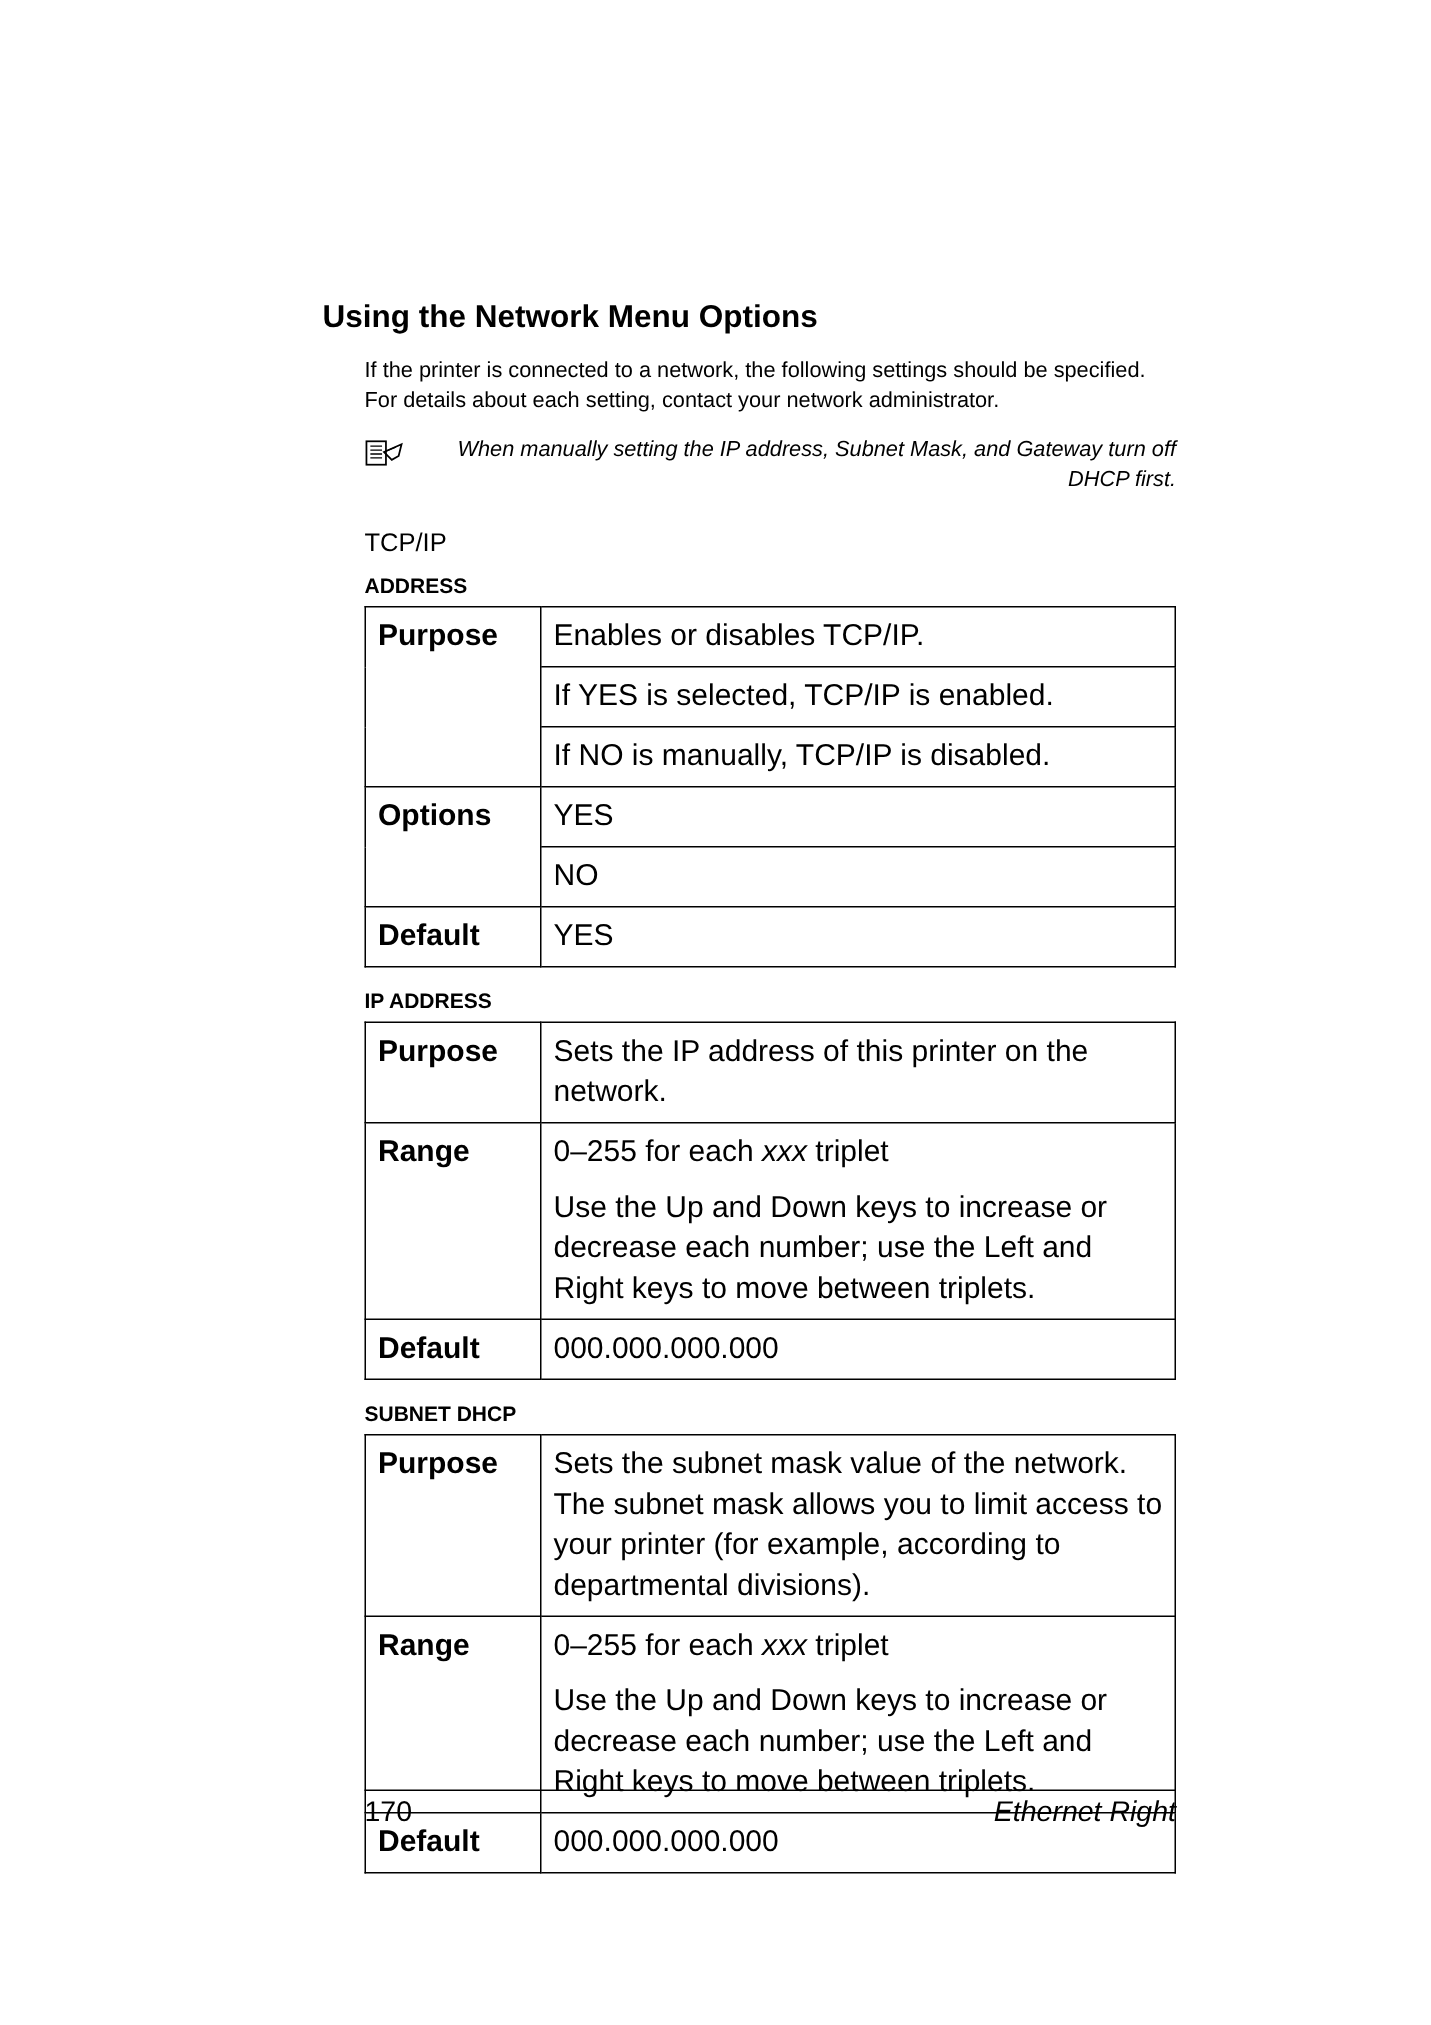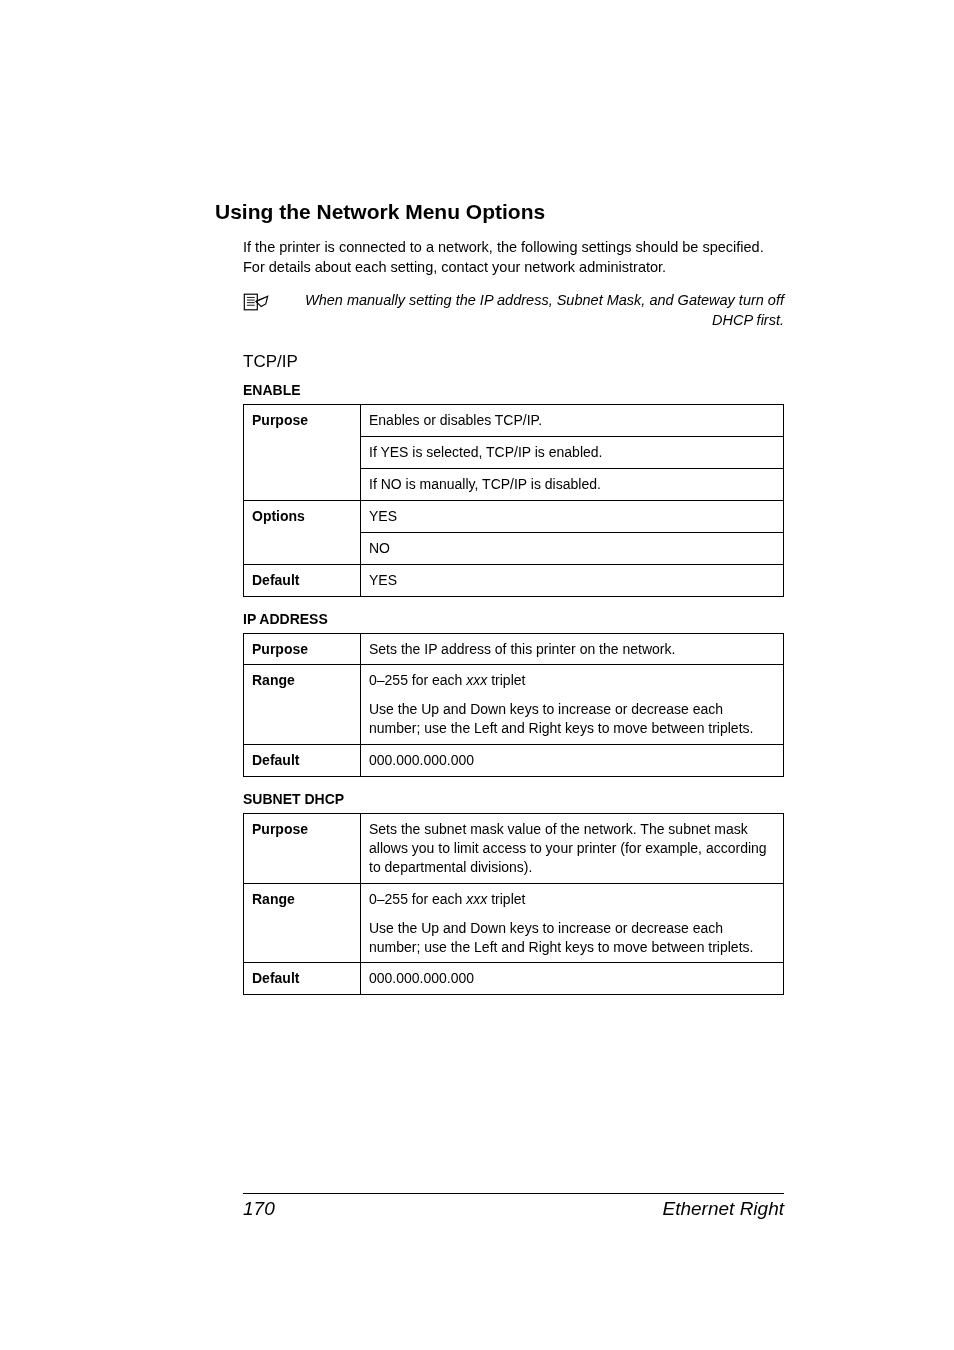--- a/index.html
+++ b/index.html
@@ -55,21 +55,21 @@
     font-size: 14px;
     font-weight: bold;
     margin: 0 0 6px 0;
     padding-left: 28px;
   }
   table.spec {
     border-collapse: collapse;
     width: calc(100% - 28px);
     margin-left: 28px;
     margin-bottom: 14px;
-    font-size: 14px;
+    font-size: 20px;
   }
   table.spec td {
     border: 1.5px solid #000;
     padding: 6px 8px;
     vertical-align: top;
     line-height: 1.35;
   }
   table.spec td.label {
     width: 100px;
     font-weight: bold;
@@ -96,21 +96,20 @@
     border-top: 1px solid #000;
     margin: 0 0 4px 28px;
   }
   .footer-line {
     display: flex;
     justify-content: space-between;
     align-items: baseline;
     padding-left: 28px;
   }
   .page-num {
-    font-style: italic;
     font-size: 19px;
   }
   .footer-label {
     font-style: italic;
     font-size: 19px;
   }
 </style>
 </head>
 <body>
 
@@ -128,21 +127,21 @@
       <line x1="6" y1="16" x2="18" y2="16" stroke="#000" stroke-width="1.4"></line>
       <line x1="6" y1="20" x2="18" y2="20" stroke="#000" stroke-width="1.4"></line>
       <path d="M20 14 L38 6 L35 18 L28 22 Z" fill="none" stroke="#000" stroke-width="1.8"></path>
       <line x1="20" y1="14" x2="32" y2="9" stroke="#000" stroke-width="1.2"></line>
     </svg>
     <div class="note-text">When manually setting the IP address, Subnet Mask, and Gateway turn off DHCP first.</div>
   </div>
 
   <h3 class="subhead">TCP/IP</h3>
 
-  <h4 class="field-head">ENABLE</h4>
+  <h4 class="field-head">ADDRESS</h4>
   <table class="spec">
     <tbody>
         <tr>
       <td class="label" rowspan="3">Purpose</td>
       <td>Enables or disables TCP/IP.</td>
     </tr>
     <tr>
           <td>If YES is selected, TCP/IP is enabled.</td>
         </tr>
     <tr>

